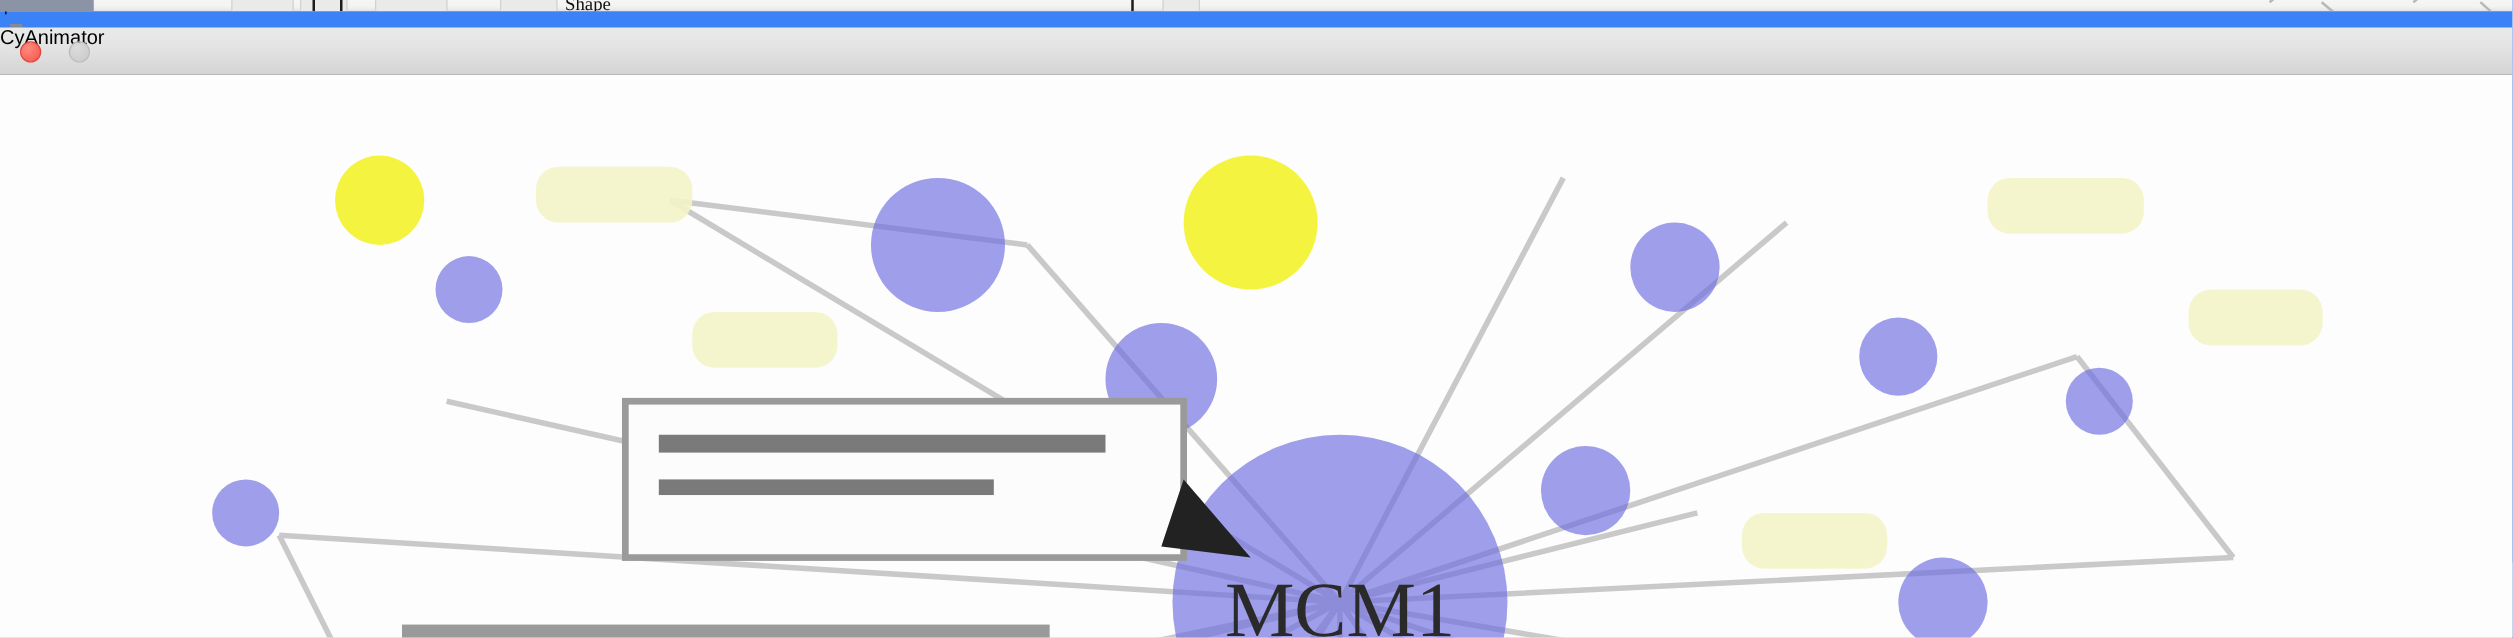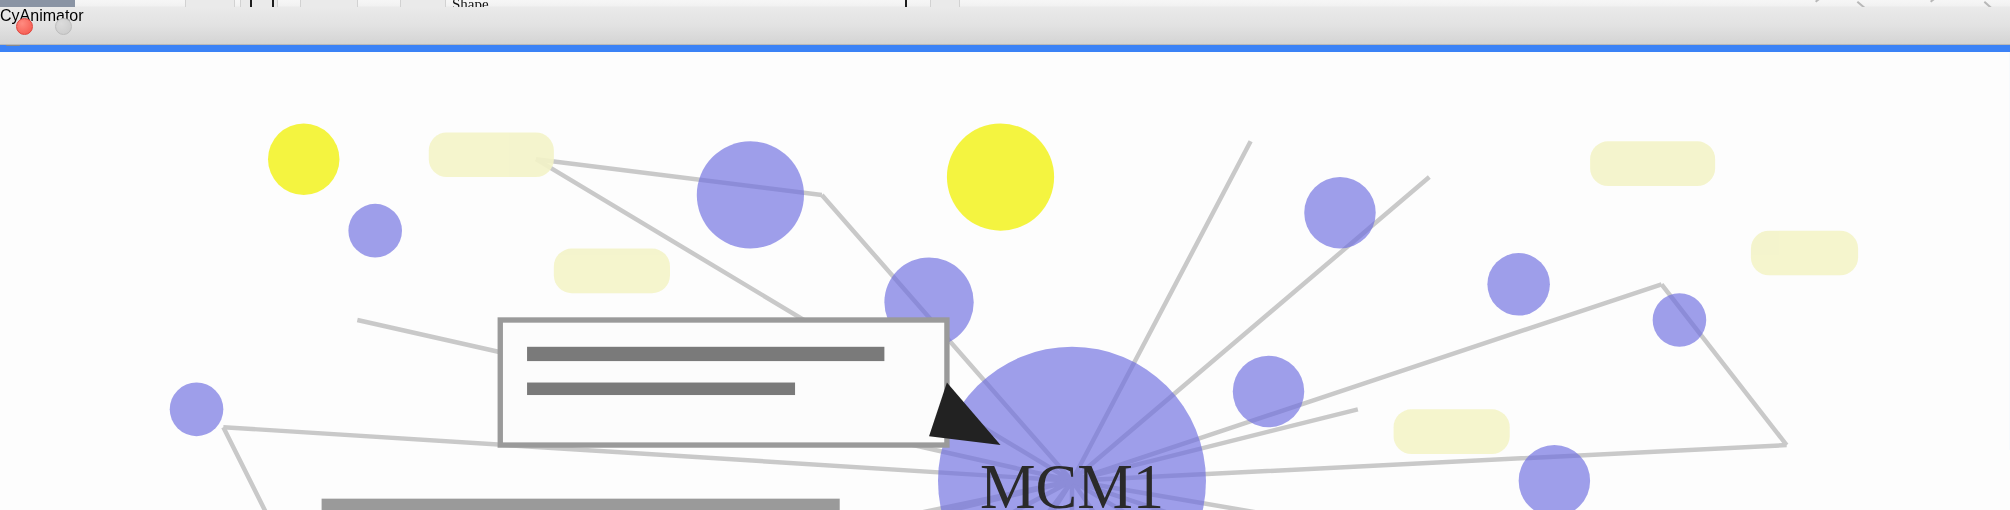--- a/index.html
+++ b/index.html
@@ -46,21 +46,21 @@
   }
   .bg-strip .bs-zig {
     position: absolute; top: 1px; height: 8px; width: 26px;
     border-top: 2px solid #b8b8b8;
     transform-origin: left top;
   }
 
   
   .titlebar {
     position: absolute;
-    left: 0; top: 7px;
+    left: 0; top: 22px;
     width: 2010px; height: 38px;
     background: linear-gradient(to bottom, #eaeaea 0%, #e2e2e2 50%, #d4d4d4 100%);
     border-bottom: 1px solid #b9b9b9;
   }
   .win-dot {
     position: absolute; top: 11px;
     width: 17px; height: 17px; border-radius: 50%;
   }
   .dot-close  { left: 16px;  background: radial-gradient(circle at 35% 30%, #ff8b80, #f4544a); border: 1px solid #e0443c; }
   .dot-min    { left: 55px;  background: radial-gradient(circle at 35% 30%, #dcdcdc, #c9c9c9); border: 1px solid #bcbcbc; }

